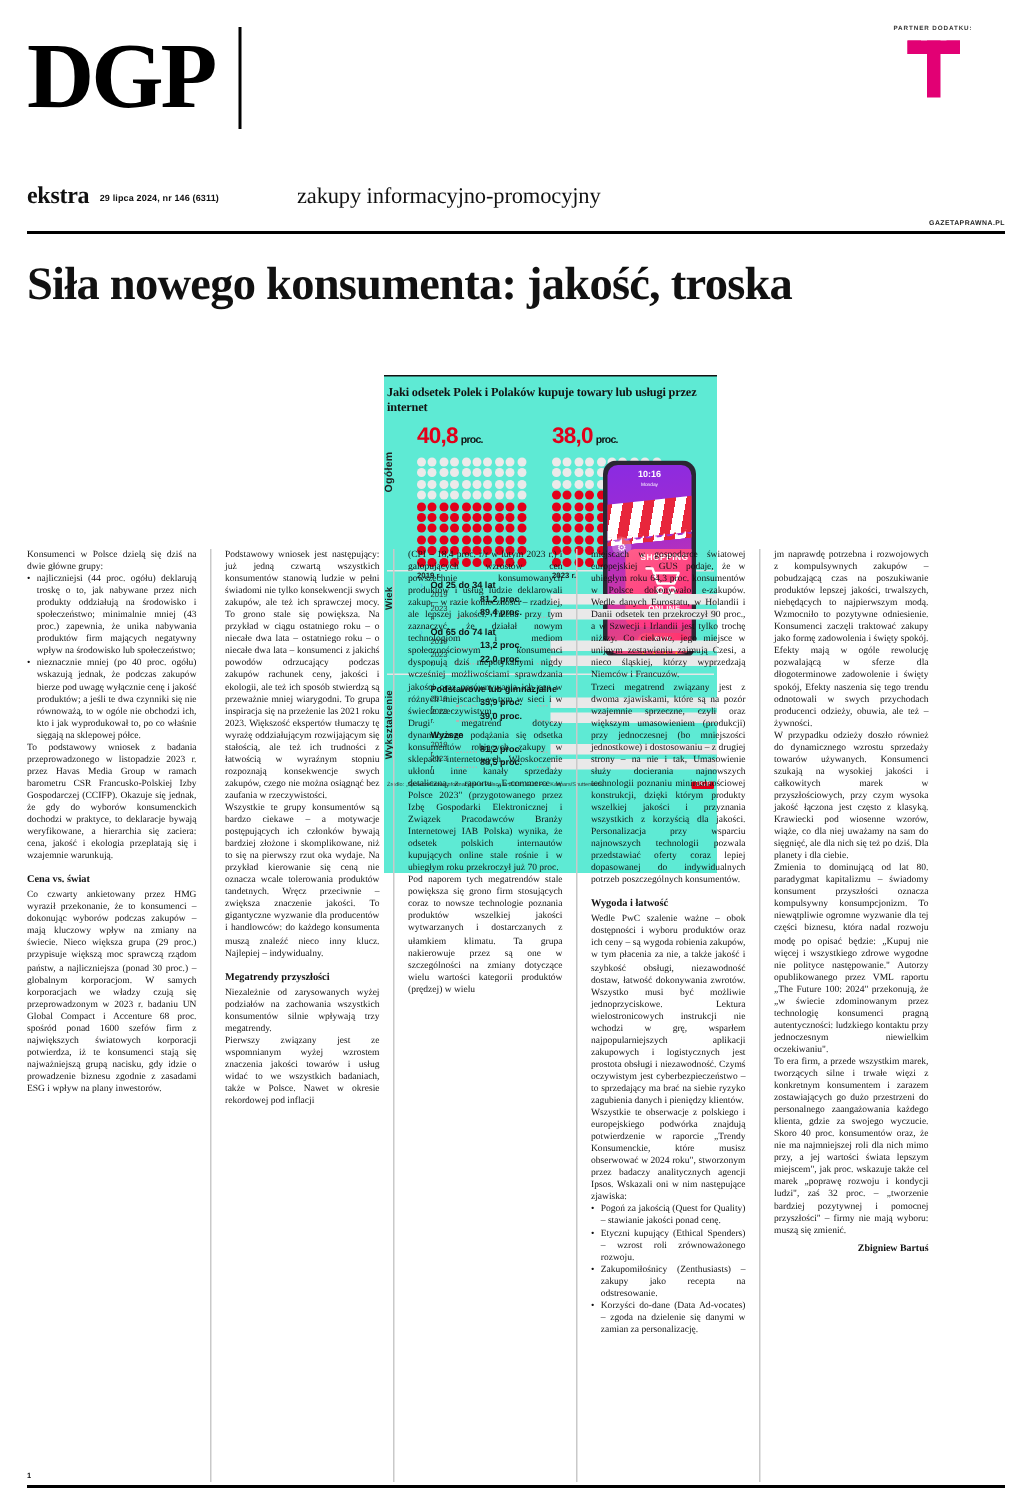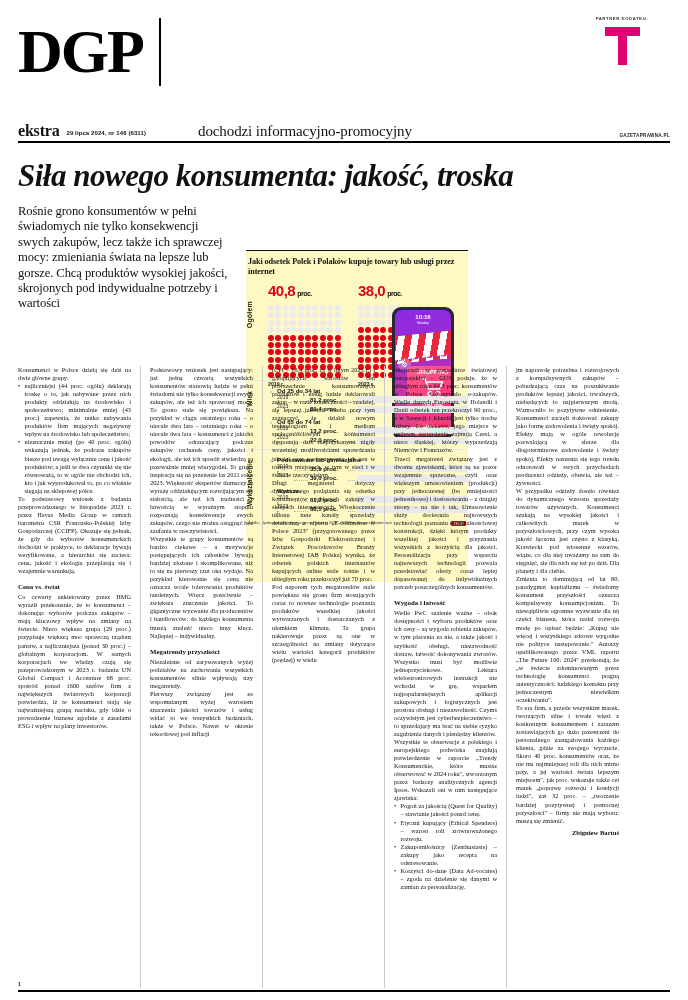--- a/index.html
+++ b/index.html
@@ -47,21 +47,21 @@
   .tlogo { position:relative; width:42px; height:38px; margin:0 auto; }
   .tlogo .bar { position:absolute; background:#e20074; }
   .tlogo .v { left:17px; top:0; width:9px; height:38px; }
   .tlogo .h { left:4px; top:0; width:35px; height:9px; }
   .tlogo .d1 { left:4px; top:0; width:9px; height:9px; }
   .tlogo .d2 { left:30px; top:0; width:9px; height:9px; }
 
   
   .subbar {
     display:flex; align-items:baseline; position:relative;
-    border-bottom:2.5px solid #000; padding-bottom:1px; margin-top:16px;
+    border-bottom:2.5px solid #000; padding-bottom:14px; margin-top:16px;
   }
   .ekstra { font-weight:bold; font-size:16px; letter-spacing:-0.2px; }
   .issue {
     font-family:"Liberation Sans", sans-serif;
     font-size:6px; font-weight:bold; margin-left:7px; letter-spacing:0.1px;
     position:relative; top:-1px;
   }
   .dodatek {
     font-size:15px; margin-left:52px; letter-spacing:-0.1px;
   }
@@ -69,21 +69,21 @@
     position:absolute; right:0; bottom:3px;
     font-family:"Liberation Sans", sans-serif;
     font-size:4.6px; font-weight:bold; letter-spacing:0.3px; color:#222;
   }
 
   
   .headline {
     font-size:31px; line-height:33px; font-weight:bold;
     margin-top:16px; letter-spacing:-0.5px;
   }
-  .headline .l { display:block;font-style:italic; }
+  .headline .l { display:block; }
 
   
   .lead-wrap { margin-top:12px; width:212px; }
   .lead {
     font-size:12.6px; line-height:15.4px; letter-spacing:-0.1px;
   }
 
   
   .cols {
     position:absolute; left:18px; top:366px; width:652px; height:622px;
@@ -103,23 +103,23 @@
   ul.bl li { position:relative; margin:0 0 0 0; text-align:justify; }
   ul.bl li:before {
     content:"•"; position:absolute; left:-6.5px; top:0;
   }
   .byline {
     text-align:right; font-weight:bold; font-size:6.6px; margin-top:4px;
   }
 
   
   .info {
-    position:absolute; left:246px; top:250px; width:222px; height:332px;
+    position:absolute; left:256px; top:250px; width:222px; height:332px;
     border-top:1.6px solid #111;
-    background:#fef9c3;
+    background:#5eead4;
   }
   .info-title {
     font-weight:bold; font-size:8.2px; line-height:10px;
     padding:6px 4px 0 2px; letter-spacing:-0.1px;
   }
   .dotwrap { position:relative; height:92px; margin-top:6px; }
   .axis-ogolem {
     position:absolute; left:0px; top:18px;
     writing-mode:vertical-rl; transform:rotate(180deg);
     font-family:"Liberation Sans", sans-serif;
@@ -285,31 +285,28 @@
           <span class="bar v"></span>
         <span class="bar d1"></span>
           <span class="bar d2"></span>
       </div>
     </div>
   </div>
 
   <div class="subbar">
     <span class="ekstra">ekstra</span>
     <span class="issue">29 lipca 2024, nr 146 (6311)</span>
-    <span class="dodatek">dochodzi informacyjno-promocyjny</span>
+    <span class="dodatek">zakupy informacyjno-promocyjny</span>
     <span class="gp-url">GAZETAPRAWNA.PL</span>
   </div>
 
   <div class="headline">
     <span class="l">Siła nowego konsumenta: jakość, troska</span>
   </div>
 
-  <div class="lead-wrap">
-    <div class="lead">Rośnie grono konsumentów w pełni świadomych nie tylko konsekwencji swych zakupów, lecz także ich sprawczej mocy: zmieniania świata na lepsze lub gorsze. Chcą produktów wysokiej jakości, skrojonych pod indywidualne potrzeby i wartości</div>
-  </div>
 
   <div class="info">
     <div class="info-title">Jaki odsetek Polek i Polaków kupuje towary lub usługi przez internet</div>
 
     <div class="dotwrap">
       <div class="axis-ogolem">Ogółem</div>
 
       <div class="dotcol a">
         <div class="bignum">
           <span>40,8</span><span class="pc">proc.</span>

